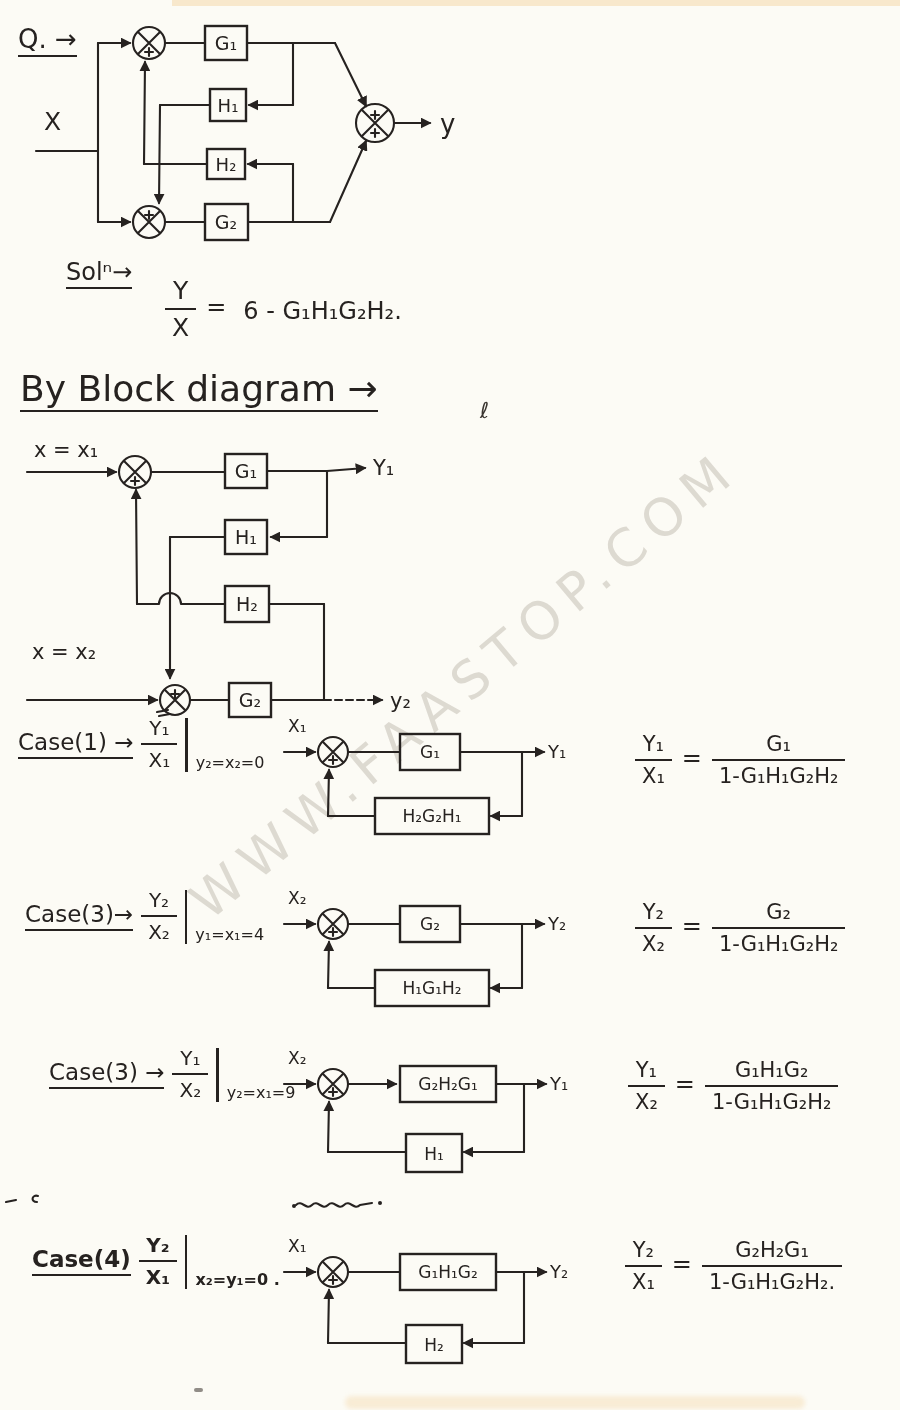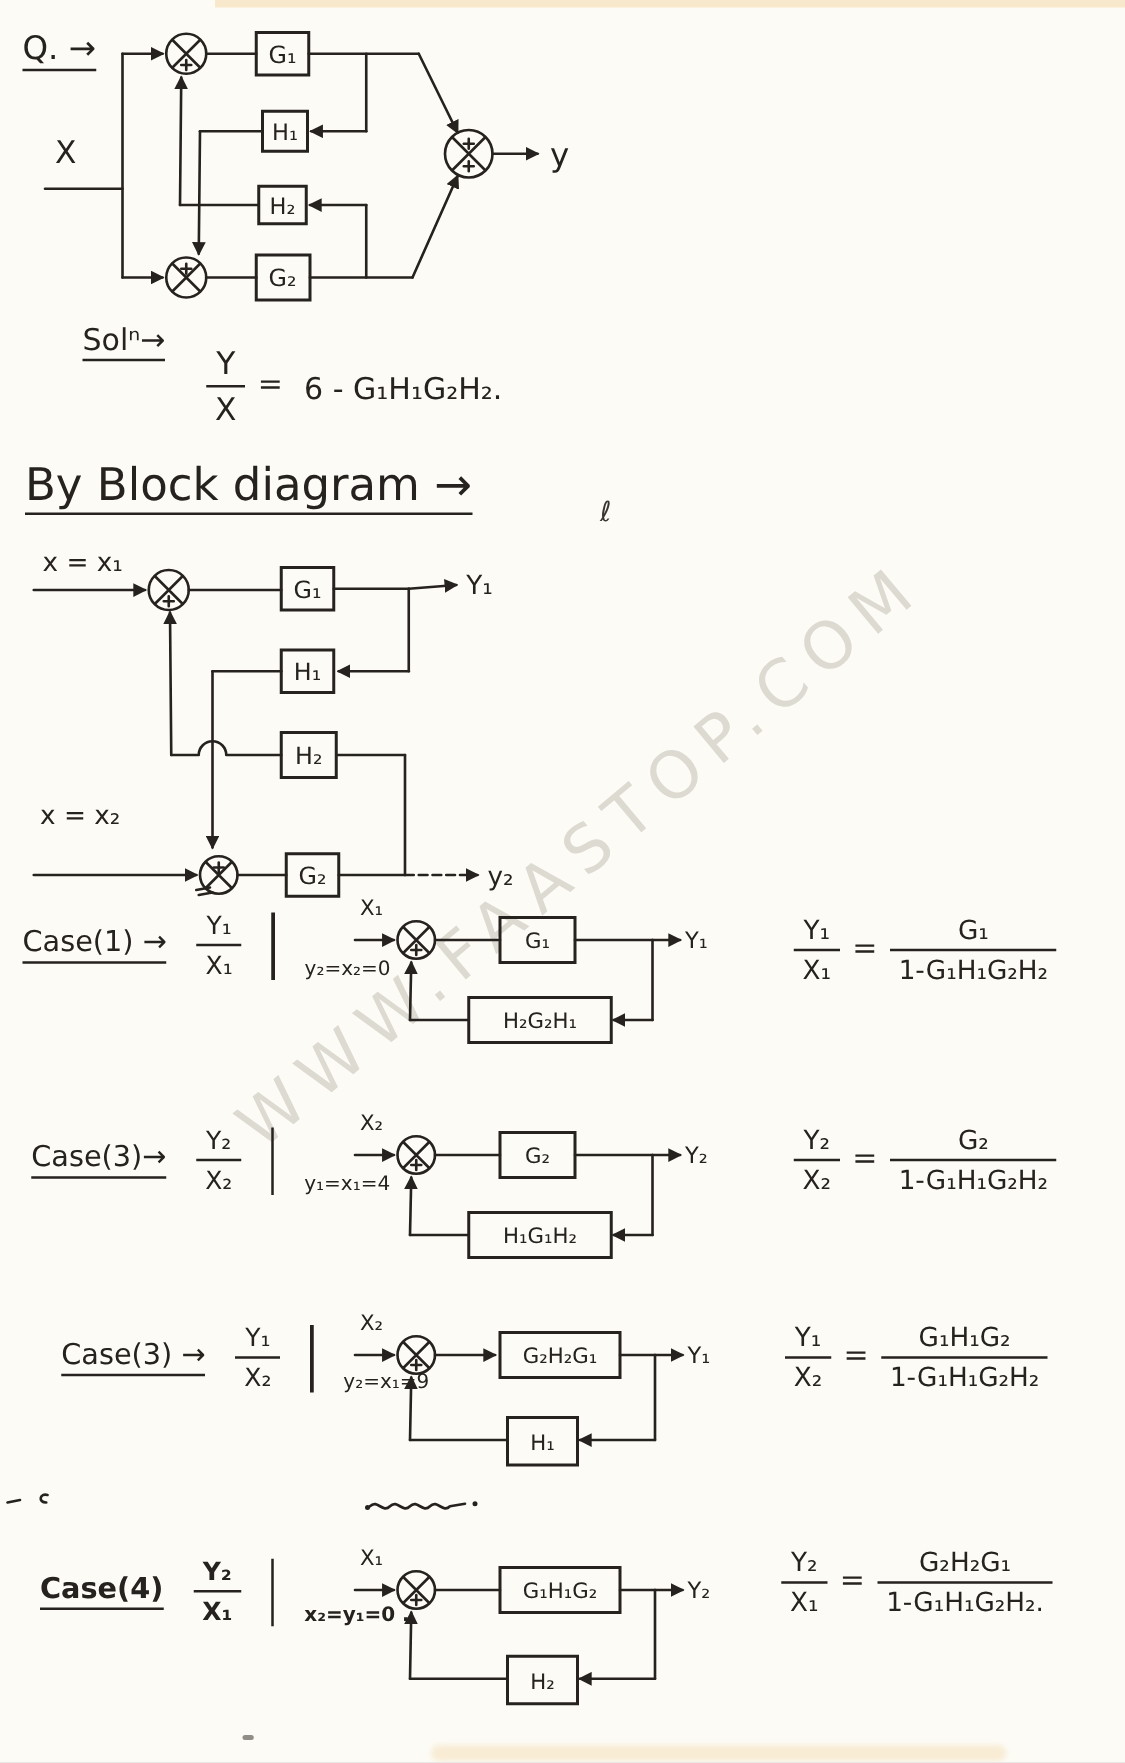--- a/index.html
+++ b/index.html
@@ -11,21 +11,21 @@
   }
   .abs{position:absolute;}
   .underline{border-bottom:2.5px solid #262220;padding-bottom:1px;}
   
   .frac{display:inline-flex;flex-direction:column;align-items:stretch;text-align:center;vertical-align:middle;}
   .frac .num{border-bottom:2.5px solid #262220;padding:0 7px 3px;}
   .frac .den{padding:3px 7px 0;}
   .eq-row{display:flex;align-items:center;gap:10px;}
   .eq-sign{font-size:24px;transform:translateY(-2px);}
   
-  .case-row{display:flex;align-items:center;gap:24px;margin-top:12px;}
+  .case-row{display:flex;align-items:center;gap:8px;}
   .case-name{font-size:23px;border-bottom:2.5px solid #262220;padding-bottom:2px;white-space:nowrap;}
   .case-frac{font-size:20px;}
   .vbar{width:2.5px;height:54px;background:#262220;align-self:flex-start;margin-top:2px;}
   .cond{font-size:16px;align-self:flex-end;margin-bottom:0px;white-space:nowrap;}
   
   svg .w{stroke:#262220;stroke-width:2.1;fill:none;stroke-linecap:round;stroke-linejoin:round;}
   svg .bx{stroke:#262220;stroke-width:2.4;fill:none;}
   svg text{fill:#262220;font-family:"DejaVu Sans",sans-serif;}
   .watermark{
     font-size:52px;letter-spacing:11px;color:rgba(178,171,159,0.42);

